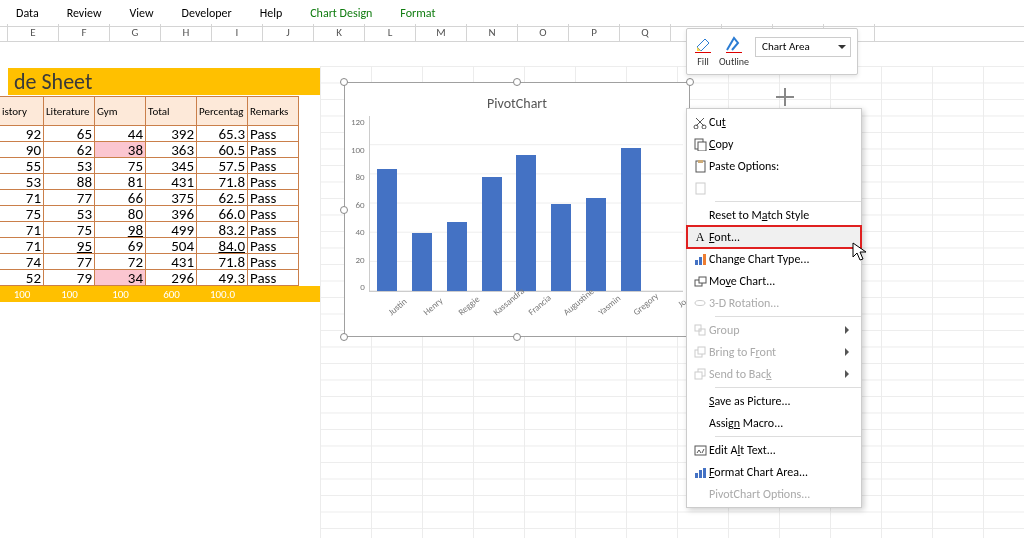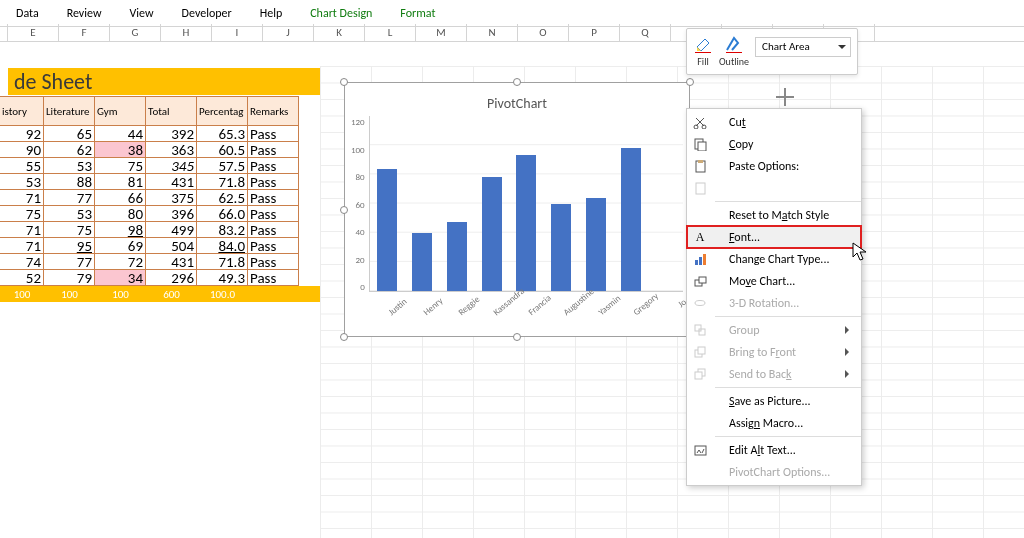--- a/index.html
+++ b/index.html
@@ -51,21 +51,21 @@
 .fr-btn svg { display: block; margin: 0 auto 2px; }
 .fr-combo { border: 1px solid #ccc; padding: 2px 18px 2px 6px; font-size: 11px; position: relative; flex:1 ; height: 20px; margin-top:4px;}
 .fr-combo:after { content:''; position:absolute; right:4px; top:7px; border:4px solid transparent; border-top-color:#333; }
 
 .plus-cursor { position: absolute; top: 88px; left: 776px; width: 18px; height: 18px; }
 .plus-cursor:before,.plus-cursor:after { content:''; position:absolute; background:#888; }
 .plus-cursor:before { left:8px; top:0; width:2px; height:18px; }
 .plus-cursor:after { top:8px; left:0; height:2px; width:18px; }
 
 .ctx-menu { position: absolute; top: 108px; left: 686px; width: 176px; background: #fff; border: 1px solid #ccc; box-shadow: 2px 2px 6px rgba(0,0,0,0.2); font-size: 12px; padding: 2px 0; }
-.ctx-item { display: flex; align-items: center; padding: 3px 8px 3px 4px; gap: 20px; cursor: default; }
+.ctx-item { display: flex; align-items: center; padding: 3px 8px 3px 4px; gap: 0; cursor: default; }
 .ctx-item.disabled { color: #aaa; }
 .ctx-item.disabled svg path, .ctx-item.disabled svg rect { stroke: #ccc; }
 .ctx-item.highlight { background: #f0f0f0; outline: 2px solid #e02020; outline-offset: -1px; }
 .ctx-icon { width: 18px; height: 16px; display: flex; align-items: center; justify-content: center; flex-shrink: 0; }
 .ctx-label { flex: 1; white-space: nowrap; }
 .ctx-sub:after { content:''; width:0; height:0; border:4px solid transparent; border-left-color:#555; margin-left:auto; }
 .ctx-sep { height: 1px; background: #ddd; margin: 2px 0 2px 28px; }
 
 .cursor-arrow { position: absolute; top: 242px; left: 852px; pointer-events:none; }
 
@@ -135,21 +135,21 @@
           <div style="width: 51px;">62</div>
           <div class="bad" style="width: 51px;">38</div>
           <div style="width: 51px;">363</div>
           <div style="width: 51px;">60.5</div>
           <div class="txt" style="width: 51px;">Pass</div>
         </div>
         <div class="data-row">
           <div style="width: 44px;">55</div>
           <div style="width: 51px;">53</div>
           <div style="width: 51px;">75</div>
-          <div style="width: 51px; font-style: italic;">345</div>
+          <div style="width: 51px;">345</div>
           <div style="width: 51px;">57.5</div>
           <div class="txt" style="width: 51px;">Pass</div>
         </div>
         <div class="data-row">
           <div style="width: 44px;">53</div>
           <div style="width: 51px;">88</div>
           <div style="width: 51px;">81</div>
           <div style="width: 51px;">431</div>
           <div style="width: 51px;">71.8</div>
           <div class="txt" style="width: 51px;">Pass</div>
@@ -393,20 +393,30 @@
   <div class="ctx-sep"></div>
   <div class="ctx-item">
       <span class="ctx-icon">
         <svg width="14" height="14">
           <rect x="2" y="3" width="11" height="9" fill="none" stroke="#555"></rect>
           <path d="M4 10 L6 7 L8 10 M9 10 L11 6" stroke="#555" fill="none"></path>
         </svg>
       </span>
       <span class="ctx-label">Edit A<span class="u">l</span>t Text...</span>
     </div>
+  <div class="ctx-item">
+      <span class="ctx-icon">
+        <svg width="14" height="14">
+          <rect x="2" y="8" width="3" height="5" fill="#4472c4"></rect>
+          <rect x="6" y="5" width="3" height="8" fill="#4472c4"></rect>
+          <rect x="10" y="3" width="3" height="10" fill="#4472c4"></rect>
+        </svg>
+      </span>
+      <span class="ctx-label"><span class="u">F</span>ormat Chart Area...</span>
+    </div>
   <div class="ctx-item disabled">
       <span class="ctx-icon"></span>
       <span class="ctx-label">PivotChart Options...</span>
     </div>
 </div>
 
 <svg class="cursor-arrow" width="16" height="20">
     <path d="M1 1 L1 15 L5 11 L8 18 L11 17 L8 10 L14 10 Z" fill="#fff" stroke="#000"></path>
   </svg>
 

